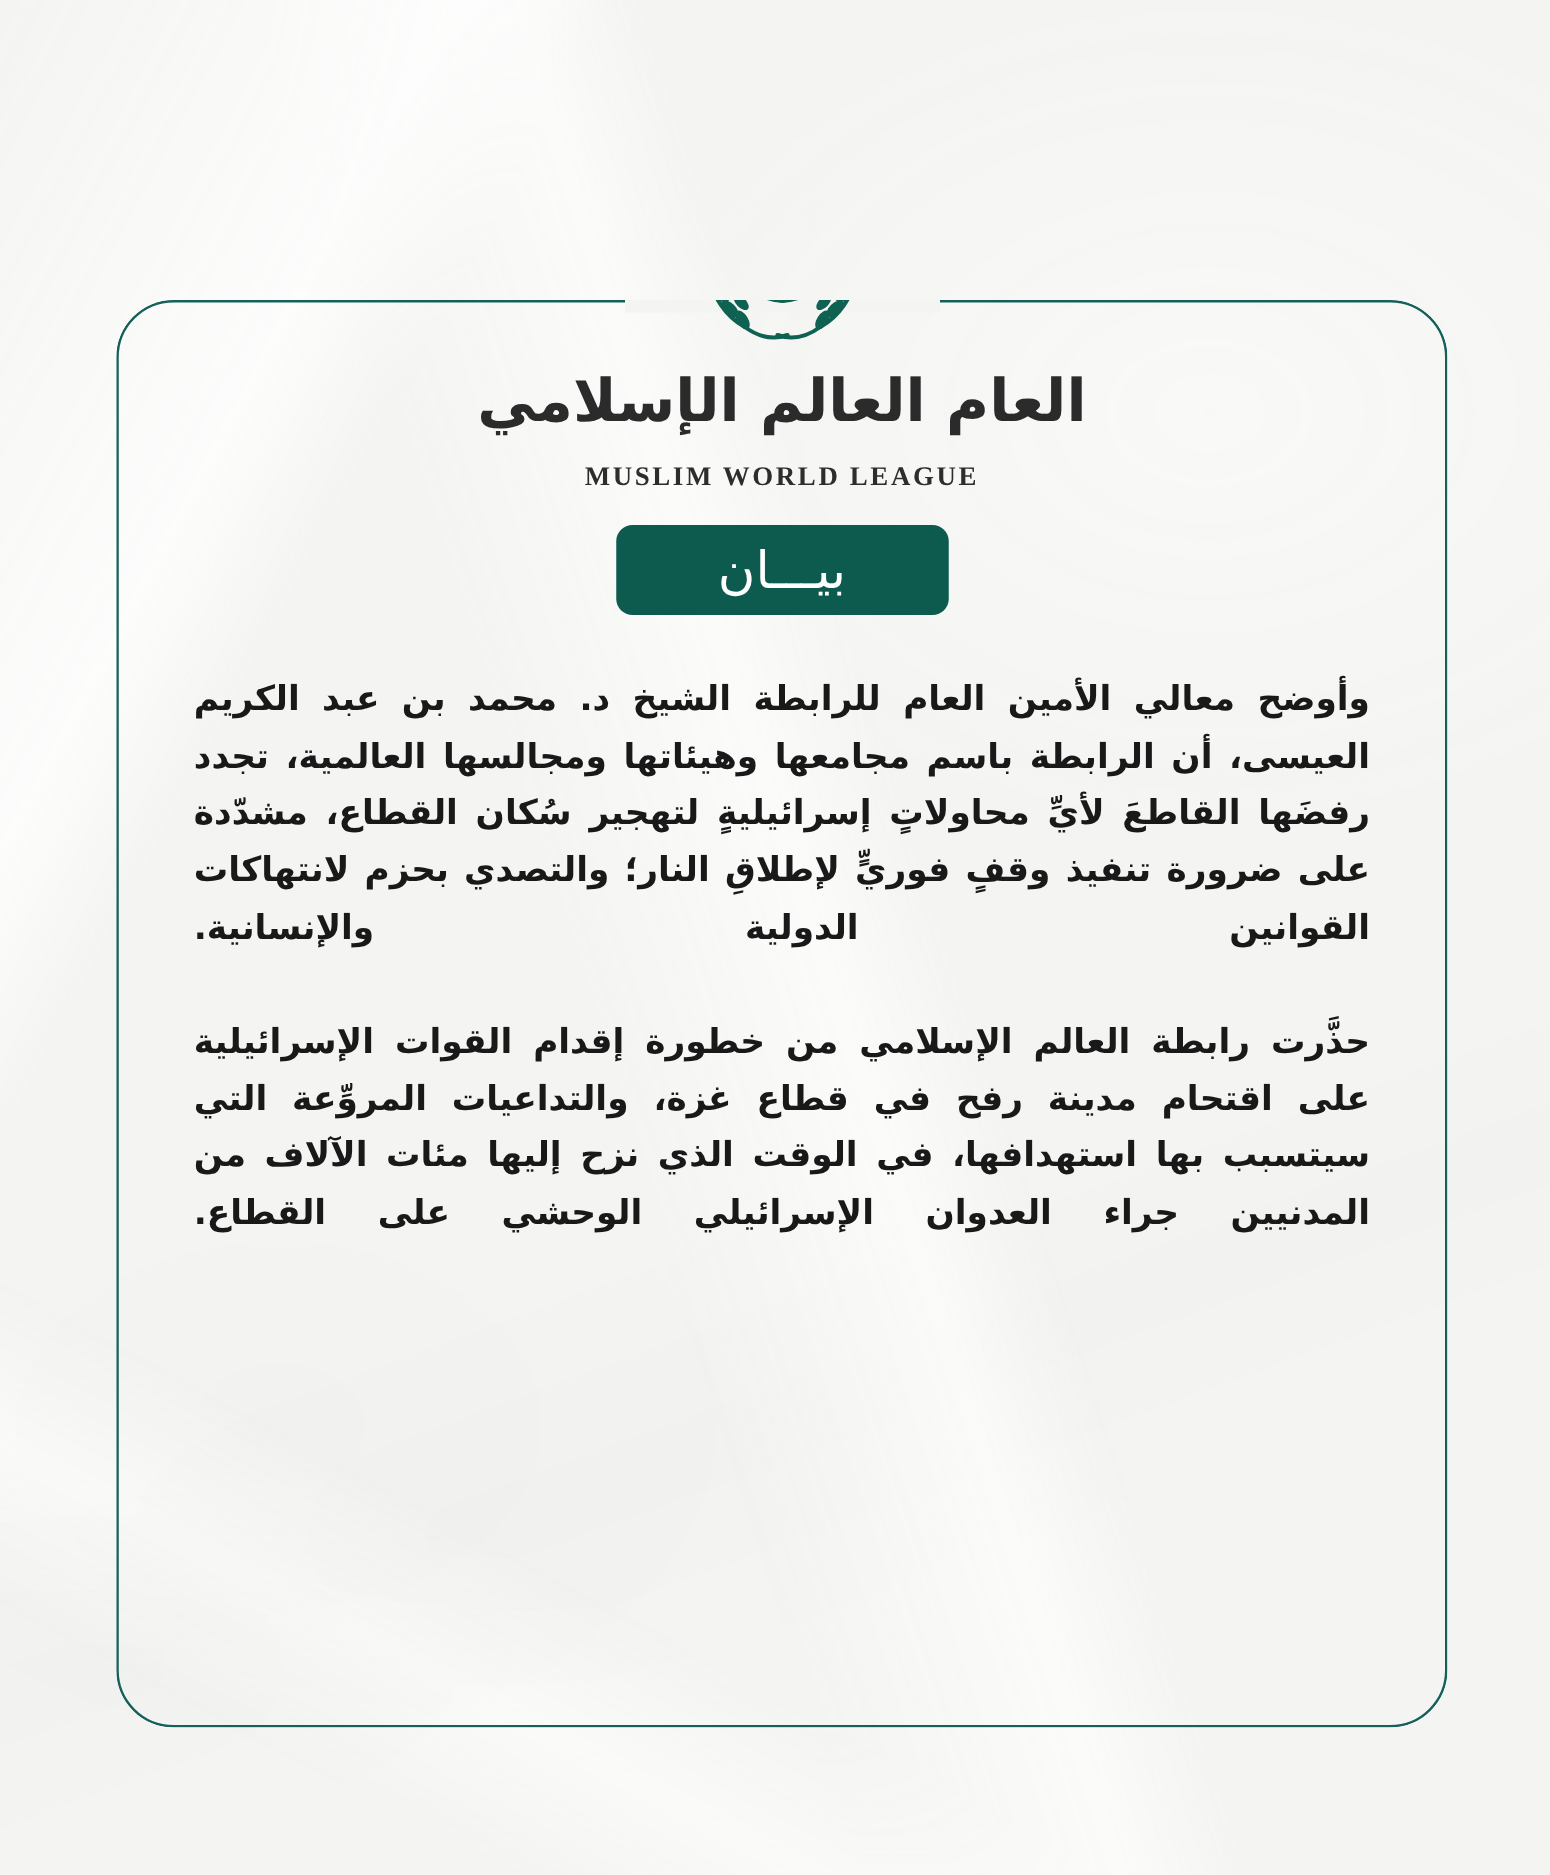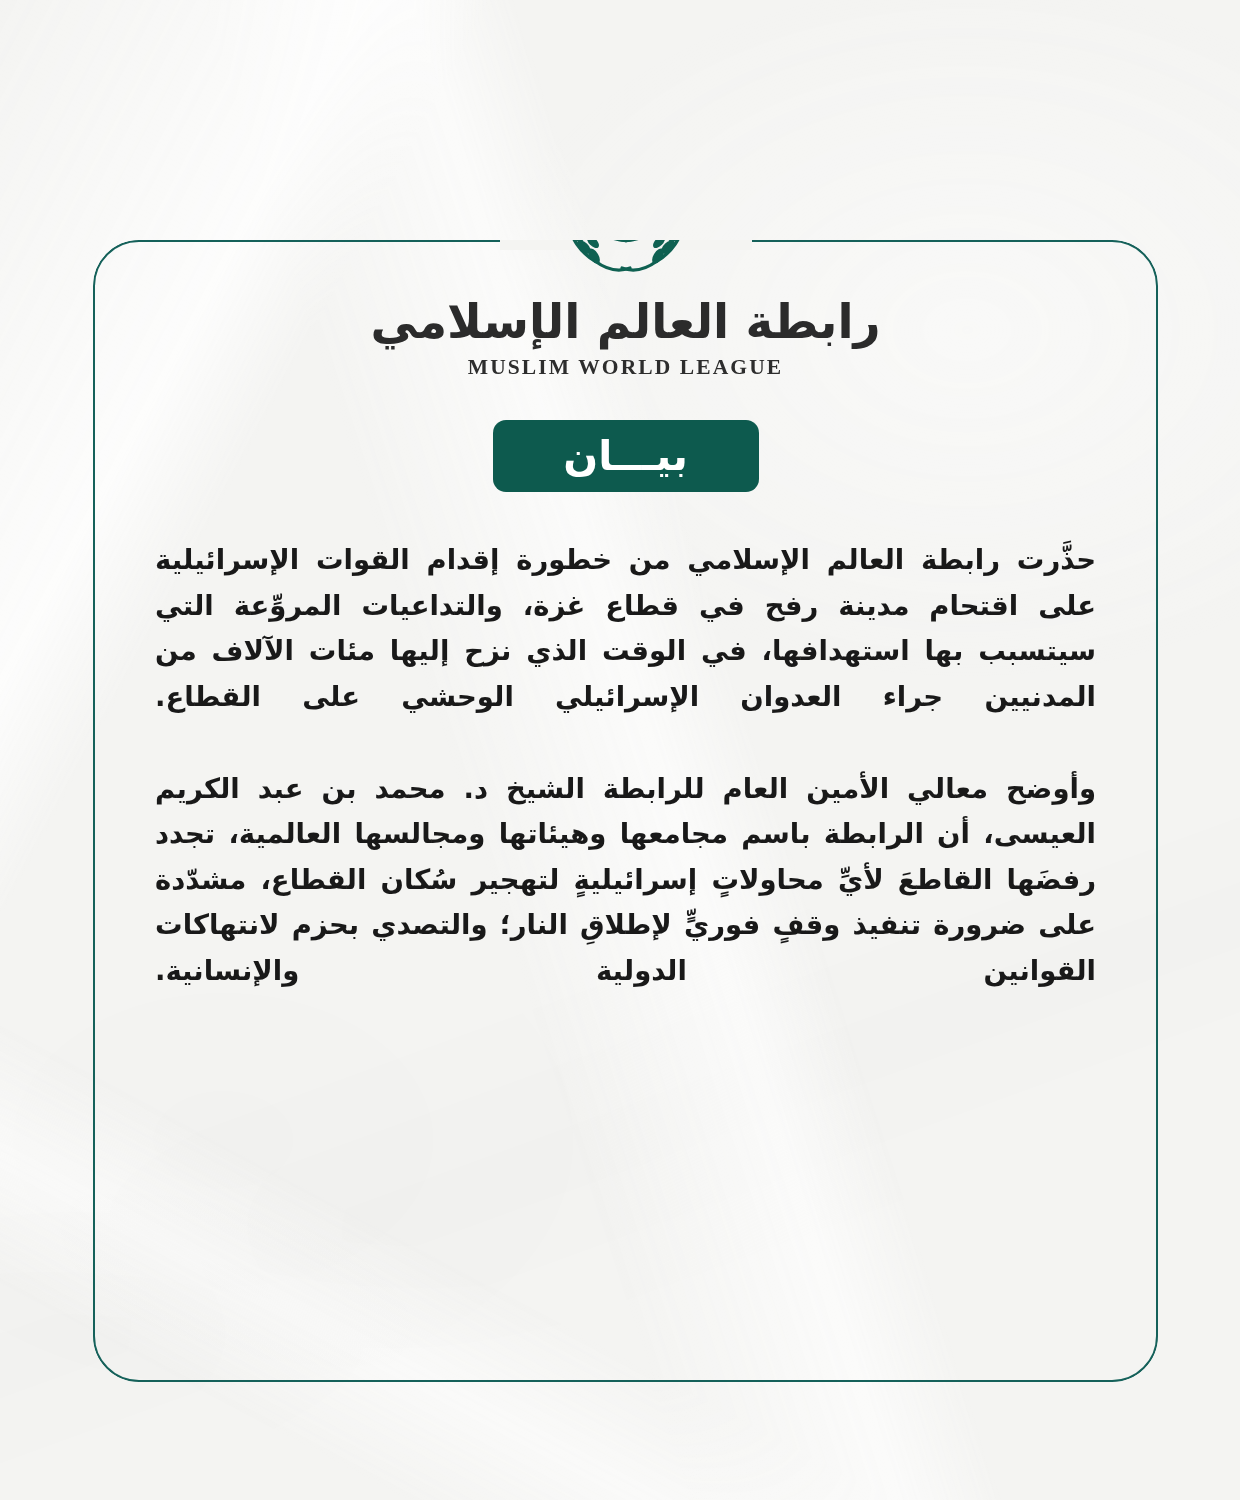--- a/index.html
+++ b/index.html
@@ -84,21 +84,21 @@
   .wordmark-ar {
     font-family: "DejaVu Sans", sans-serif;
     font-size: 47px;
     font-weight: 700;
     color: #2b2b2b;
     letter-spacing: -1px;
     line-height: 1.18;
     direction: rtl;
   }
   .wordmark-en {
-    margin-top: 6px;
+    margin-top: 20px;
     font-family: "Liberation Serif", "DejaVu Serif", serif;
     font-size: 21.5px;
     font-weight: 700;
     letter-spacing: 2.1px;
     color: #2d2d2d;
     direction: ltr;
   }
 
   
   .badge-wrap {
@@ -112,21 +112,21 @@
     background: #0d5a4e;
     color: #ffffff;
     border-radius: 13px;
     width: 266px;
     height: 72px;
     display: flex;
     align-items: center;
     justify-content: center;
     font-family: "DejaVu Sans", sans-serif;
     font-size: 41px;
-    font-weight: 700;
+    font-weight: 400;
     letter-spacing: 1px;
     direction: rtl;
   }
 
   
   .statement-body {
     position: absolute;
     top: 295px;
     right: 60px;
     left: 60px;
@@ -229,27 +229,27 @@
         </g>
 
         <g stroke="#0f6152" stroke-width="3.2" fill="none" stroke-linecap="round">
           <path d="M64 111 C76 120 88 122 99 118"></path>
           <path d="M126 111 C114 120 102 122 91 118"></path>
         </g>
       </svg>
     </div>
 
     <div class="wordmark">
-      <div class="wordmark-ar">رابطة العالم الإسلامي</div>
+      <div class="wordmark-ar">العام العالم الإسلامي</div>
       <div class="wordmark-en">MUSLIM WORLD LEAGUE</div>
     </div>
 
     <div class="badge-wrap">
       <div class="badge">بيـــان</div>
     </div>
 
     <div class="statement-body">
+      <p class="paragraph">وأوضح معالي الأمين العام للرابطة الشيخ د. محمد بن عبد الكريم العيسى، أن الرابطة باسم مجامعها وهيئاتها ومجالسها العالمية، تجدد رفضَها القاطعَ لأيِّ محاولاتٍ إسرائيليةٍ لتهجير سُكان القطاع، مشدّدة على ضرورة تنفيذ وقفٍ فوريٍّ لإطلاقِ النار؛ والتصدي بحزم لانتهاكات القوانين الدولية والإنسانية.</p>
       <p class="paragraph">حذَّرت رابطة العالم الإسلامي من خطورة إقدام القوات الإسرائيلية على اقتحام مدينة رفح في قطاع غزة، والتداعيات المروِّعة التي سيتسبب بها استهدافها، في الوقت الذي نزح إليها مئات الآلاف من المدنيين جراء العدوان الإسرائيلي الوحشي على القطاع.</p>
-      <p class="paragraph">وأوضح معالي الأمين العام للرابطة الشيخ د. محمد بن عبد الكريم العيسى، أن الرابطة باسم مجامعها وهيئاتها ومجالسها العالمية، تجدد رفضَها القاطعَ لأيِّ محاولاتٍ إسرائيليةٍ لتهجير سُكان القطاع، مشدّدة على ضرورة تنفيذ وقفٍ فوريٍّ لإطلاقِ النار؛ والتصدي بحزم لانتهاكات القوانين الدولية والإنسانية.</p>
     </div>
 
   </div>
 </div>
 
 </body></html>

